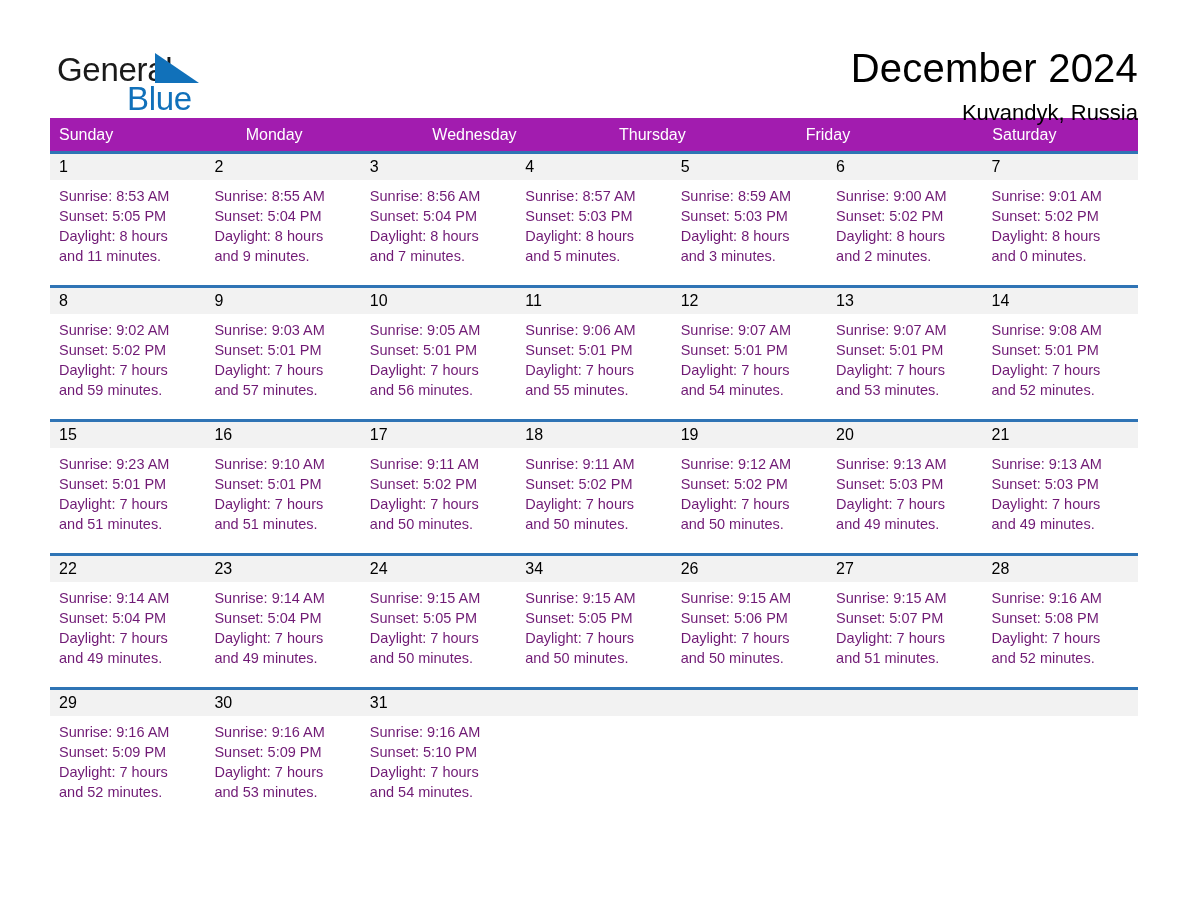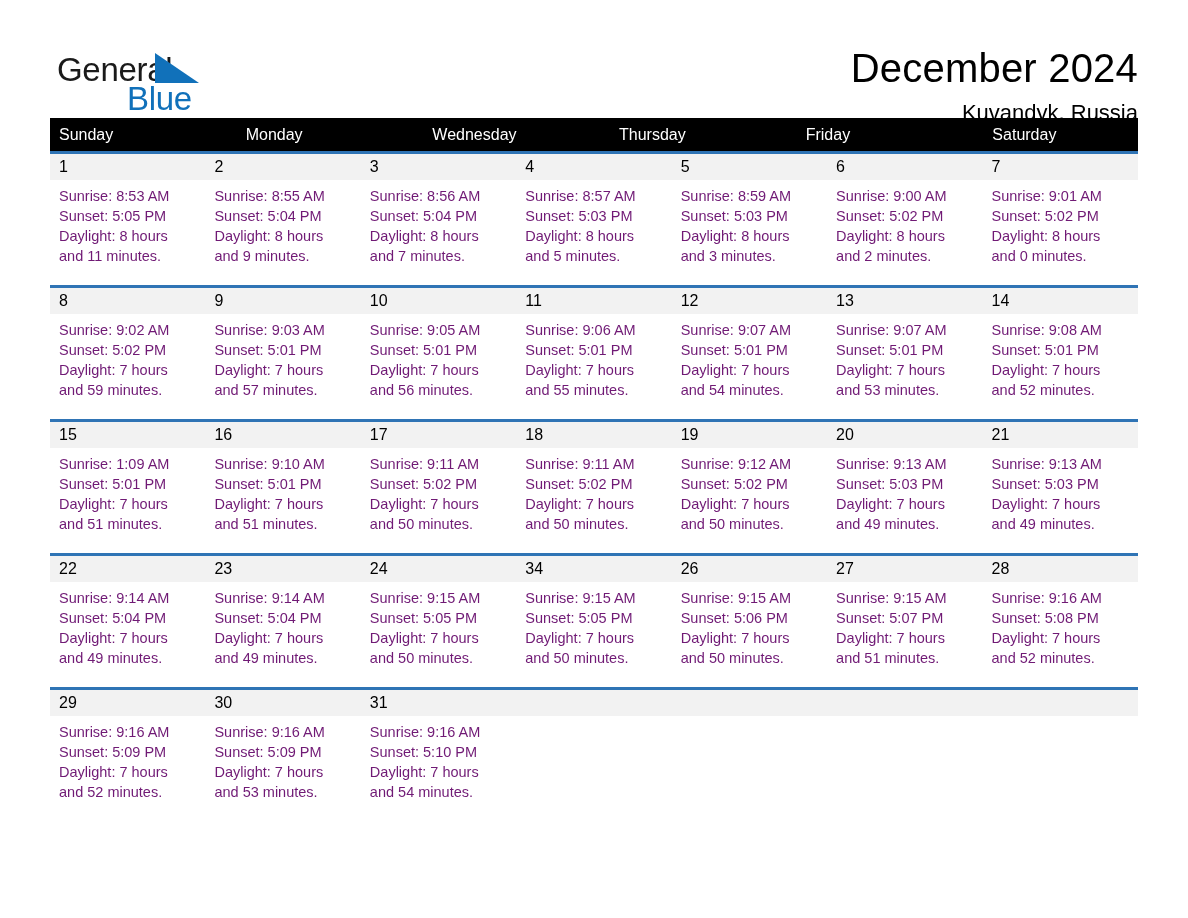--- a/index.html
+++ b/index.html
@@ -91,21 +91,21 @@
     white-space: nowrap;
   }
 
   
   .calendar {
     margin-top: 8px;
     width: 1088px;
   }
   .weekday-row {
     display: flex;
-    background: #000000;
+    background: #a21caf;
     height: 33px;
     gap: 32px;
   }
   .weekday {
     flex: 1 1 0;
     color: #ffffff;
     font-size: 16px;
     line-height: 33px;
     padding-left: 9px;
     box-sizing: border-box;
@@ -313,21 +313,21 @@
           <div>Daylight: 7 hours</div>
           <div>and 52 minutes.</div>
         </div>
       </div>
     </div>
 
     <div class="week-row">
       <div class="day-cell">
         <div class="day-number-band">15</div>
         <div class="day-info">
-          <div>Sunrise: 1:09 AM</div>
+          <div>Sunrise: 9:23 AM</div>
           <div>Sunset: 5:01 PM</div>
           <div>Daylight: 7 hours</div>
           <div>and 51 minutes.</div>
         </div>
       </div>
       <div class="day-cell">
         <div class="day-number-band">16</div>
         <div class="day-info">
           <div>Sunrise: 9:10 AM</div>
           <div>Sunset: 5:01 PM</div>

